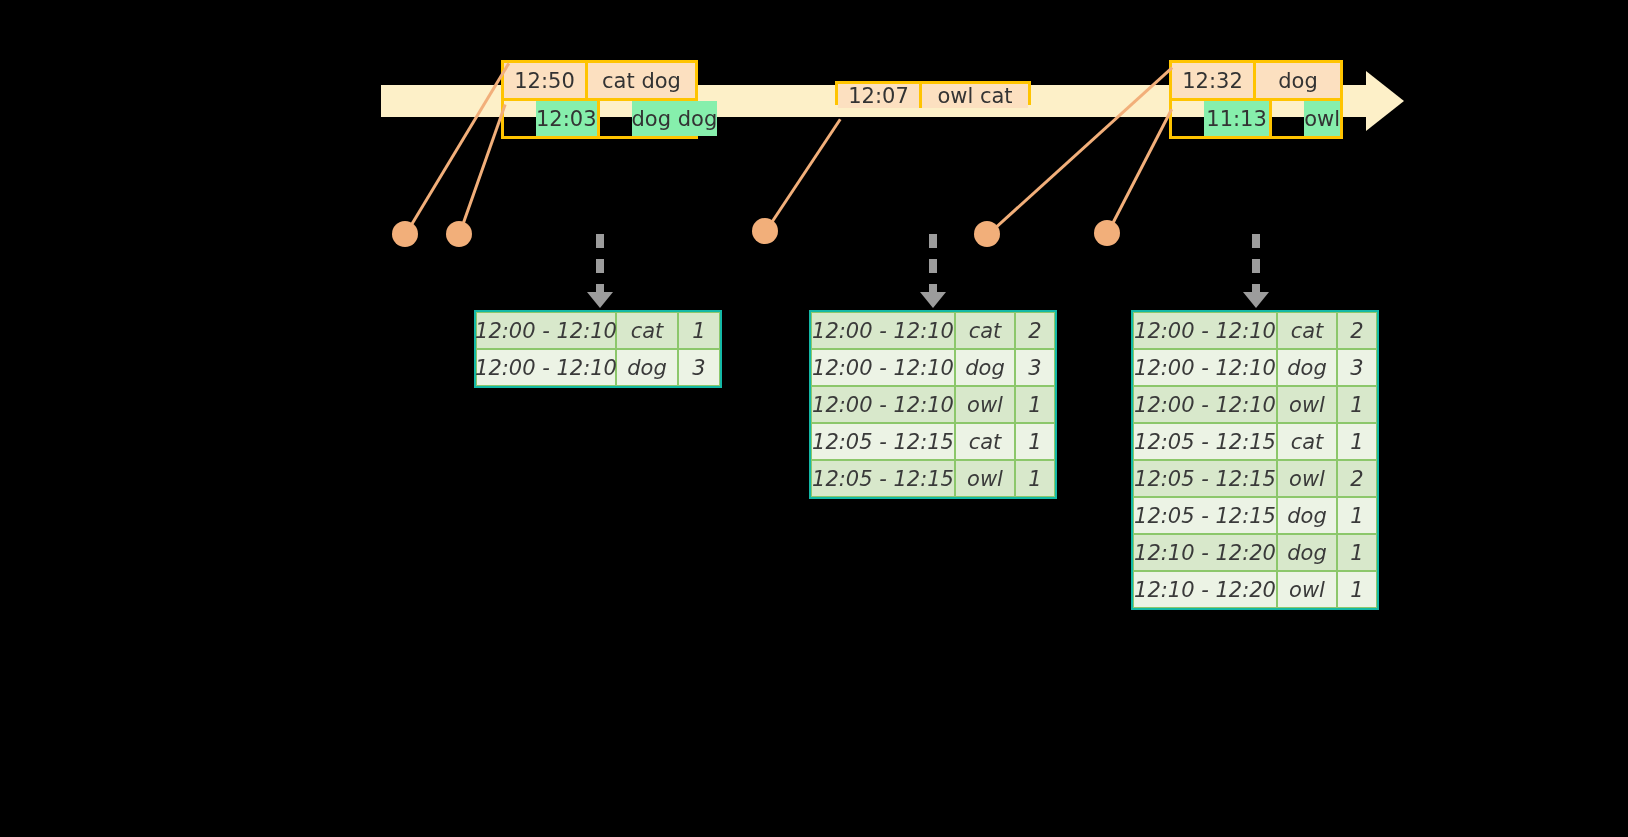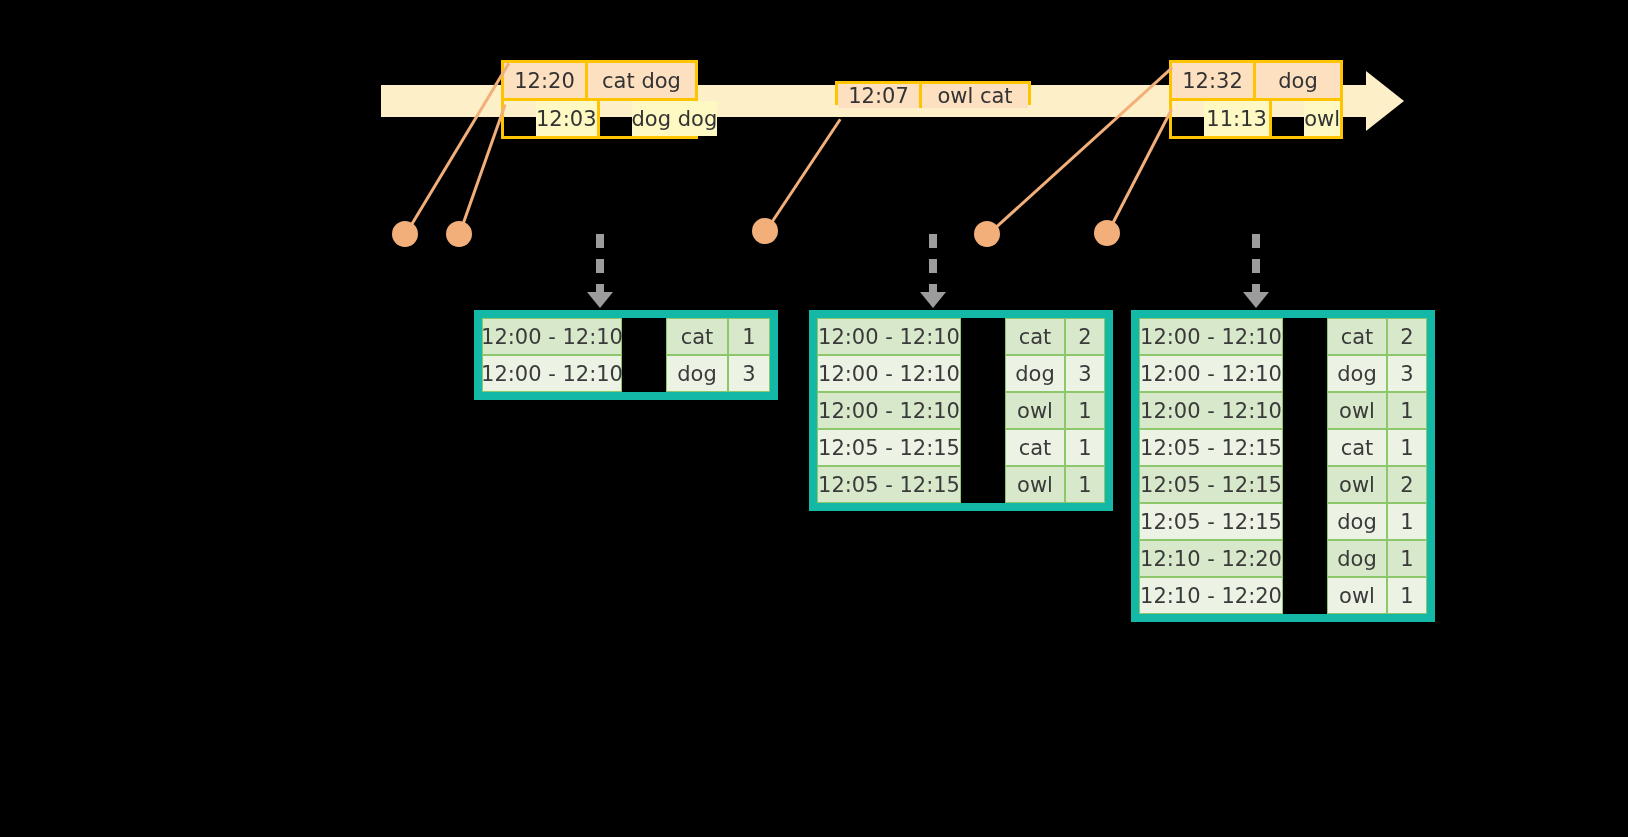--- a/index.html
+++ b/index.html
@@ -15,61 +15,61 @@
 
   
   .ebox{position:absolute;border:3px solid #FFC400;box-sizing:border-box;
         display:flex;flex-direction:column;}
   .erow{display:flex;flex:1;}
   .erow + .erow{border-top:3px solid #FFC400;}
   .ecell{display:flex;align-items:center;justify-content:center;
          font-size:21px;color:#333;box-sizing:border-box;white-space:nowrap;}
   .ecell.time{width:84px;border-right:3px solid #FFC400;}
   .erow.shade .ecell{background:#FCE0C0;}
-  .erow.light .ecell{background:#fef9c3;margin-left:32px;}
+  .erow.light .ecell{background:#86efac;margin-left:32px;}
 
   
   .dot{position:absolute;width:26px;height:26px;border-radius:50%;
        background:#F2AF7A;}
   .connector{position:absolute;background:#F2AF7A;transform-origin:0 50%;
        height:3px;}
 
   
   .darrow{position:absolute;width:8px;background:
       repeating-linear-gradient(to bottom,#9C9C9C 0 14px,transparent 14px 25px);}
   .dhead{position:absolute;width:0;height:0;
       border-left:13px solid transparent;border-right:13px solid transparent;
       border-top:16px solid #9C9C9C;}
 
   
-  .gtable{position:absolute;border:8px solid #14b8a6;box-sizing:border-box;}
+  .gtable{position:absolute;border:2px solid #14b8a6;box-sizing:border-box;font-style:italic;}
   .gt-row{display:flex;}
   .gt-cell{font-size:21px;color:#3A3A3A;box-sizing:border-box;
      display:flex;align-items:center;justify-content:center;
      height:37px;border:1px solid #8CC76B;white-space:nowrap;}
   .gt-row.a .gt-cell{background:#D8E8CB;}
   .gt-row.b .gt-cell{background:#ECF3E5;}
   .gt-win{width:144px;}
-  .gt-word{width:60px;margin-left:44px;}
+  .gt-word{width:60px;}
   .gt-cnt{width:40px;}
   .gtable.t1 .gt-win{width:140px;}
   .gtable.t1 .gt-word{width:62px;}
   .gtable.t1 .gt-cnt{width:42px;}
 </style>
 </head>
 <body>
 
 <div id="stage">
 
   <div class="tl-bar" style="left:381px;top:85px;width:1000px;height:32px;"></div>
   <div class="tl-arrowhead" style="left:1366px;top:71px;"></div>
 
   <div class="ebox" style="left:501px;top:60px;width:197px;height:79px;">
     <div class="erow shade">
-      <div class="ecell time">12:20</div>
+      <div class="ecell time">12:50</div>
       <div class="ecell" style="flex:1">cat dog</div>
     </div>
     <div class="erow light">
       <div class="ecell time">12:03</div>
       <div class="ecell" style="flex:1">dog dog</div>
     </div>
   </div>
 
   <div class="ebox" style="left:835px;top:81px;width:196px;height:24px;">
     <div class="erow shade">

